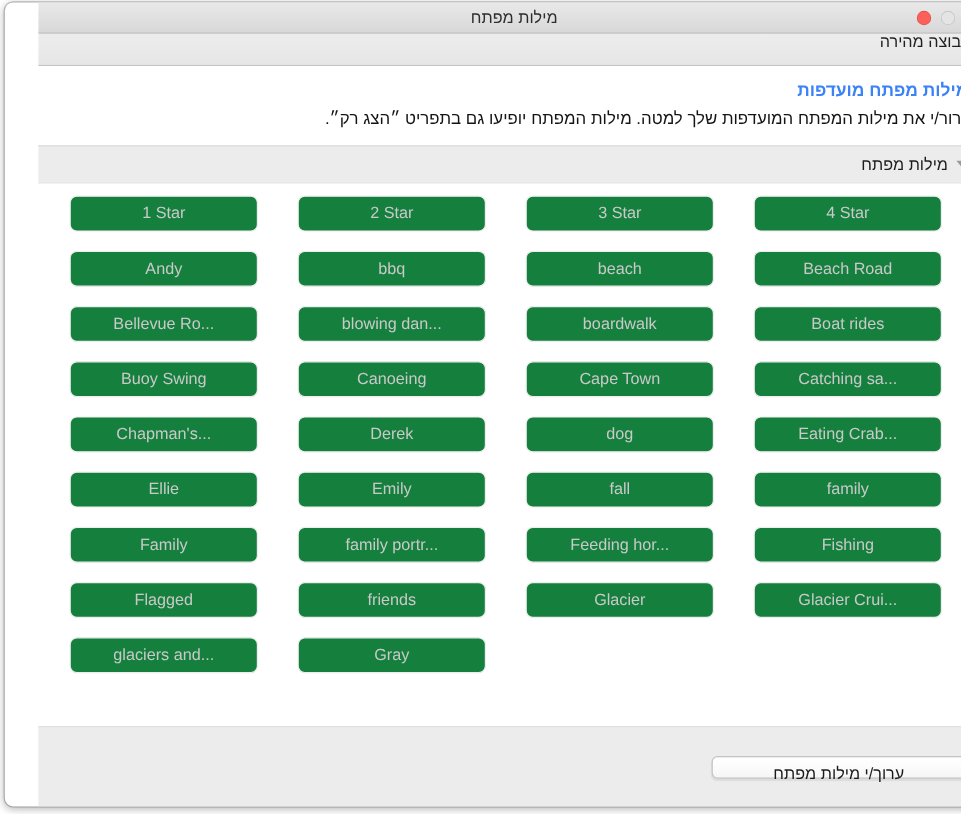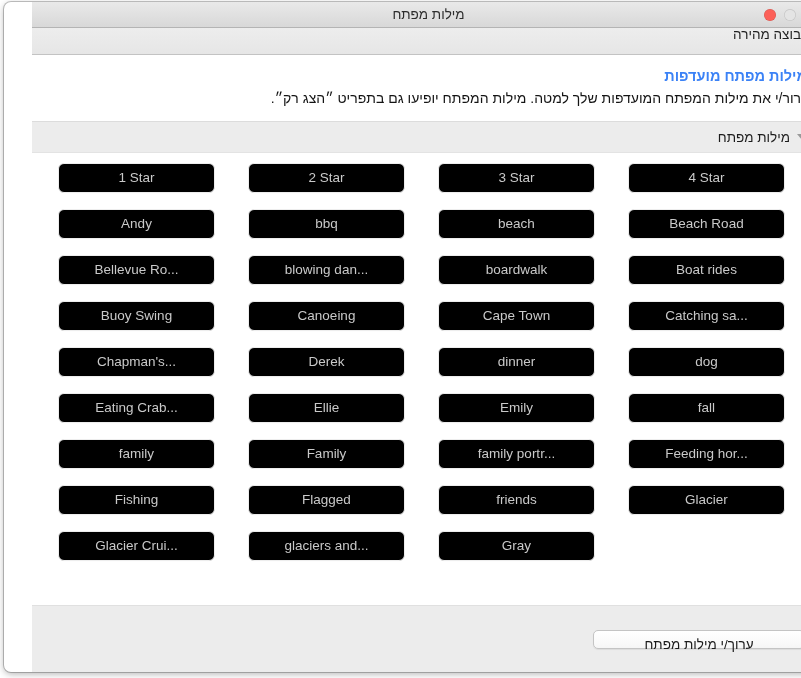--- a/index.html
+++ b/index.html
@@ -152,21 +152,21 @@
     grid-template-columns: repeat(4, 157px);
     column-gap: 33px;
     row-gap: 16px;
     justify-content: start;
   }
   .keyword-btn {
     height: 30px;
     line-height: 28px;
     border: 1px solid #ededed;
     border-radius: 6px;
-    background: #000000;
+    background: #15803d;
     color: #c9c9c9;
     font-size: 13.5px;
     text-align: center;
     white-space: nowrap;
     overflow: hidden;
     text-overflow: ellipsis;
     padding: 0 6px;
     box-sizing: border-box;
     font-family: "Liberation Sans", "DejaVu Sans", sans-serif;
     box-shadow: 0 0.5px 0 rgba(0,0,0,0.018);
@@ -241,21 +241,20 @@
         <div class="keyword-btn">Bellevue Ro...</div>
         <div class="keyword-btn">blowing dan...</div>
         <div class="keyword-btn">boardwalk</div>
         <div class="keyword-btn">Boat rides</div>
         <div class="keyword-btn">Buoy Swing</div>
         <div class="keyword-btn">Canoeing</div>
         <div class="keyword-btn">Cape Town</div>
         <div class="keyword-btn">Catching sa...</div>
         <div class="keyword-btn">Chapman's...</div>
         <div class="keyword-btn">Derek</div>
-        <div class="keyword-btn">dinner</div>
         <div class="keyword-btn">dog</div>
         <div class="keyword-btn">Eating Crab...</div>
         <div class="keyword-btn">Ellie</div>
         <div class="keyword-btn">Emily</div>
         <div class="keyword-btn">fall</div>
         <div class="keyword-btn">family</div>
         <div class="keyword-btn">Family</div>
         <div class="keyword-btn">family portr...</div>
         <div class="keyword-btn">Feeding hor...</div>
         <div class="keyword-btn">Fishing</div>

